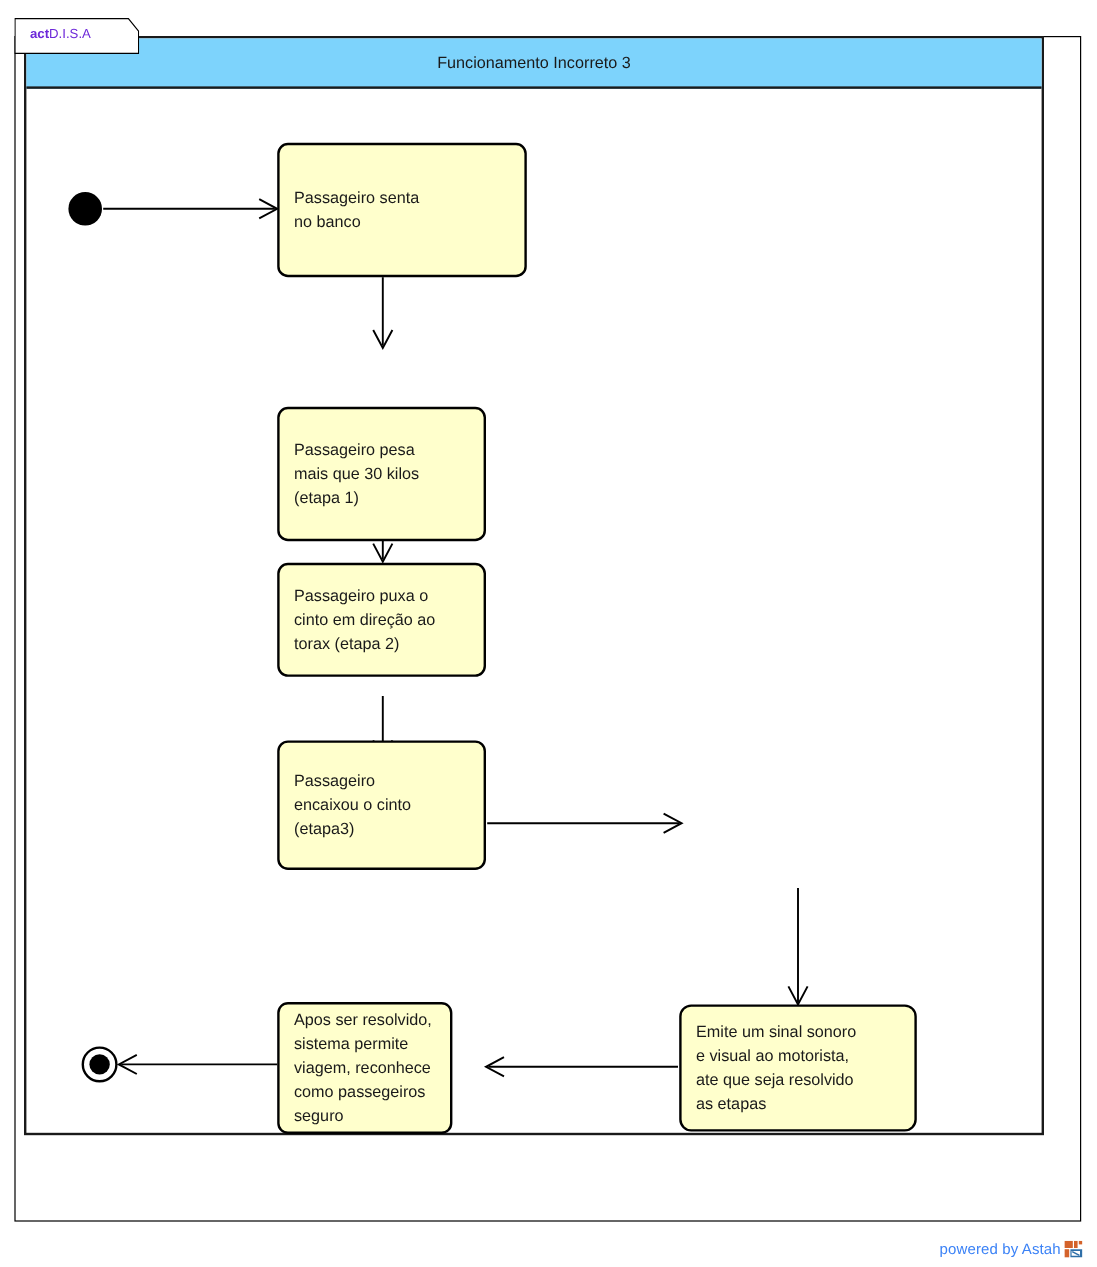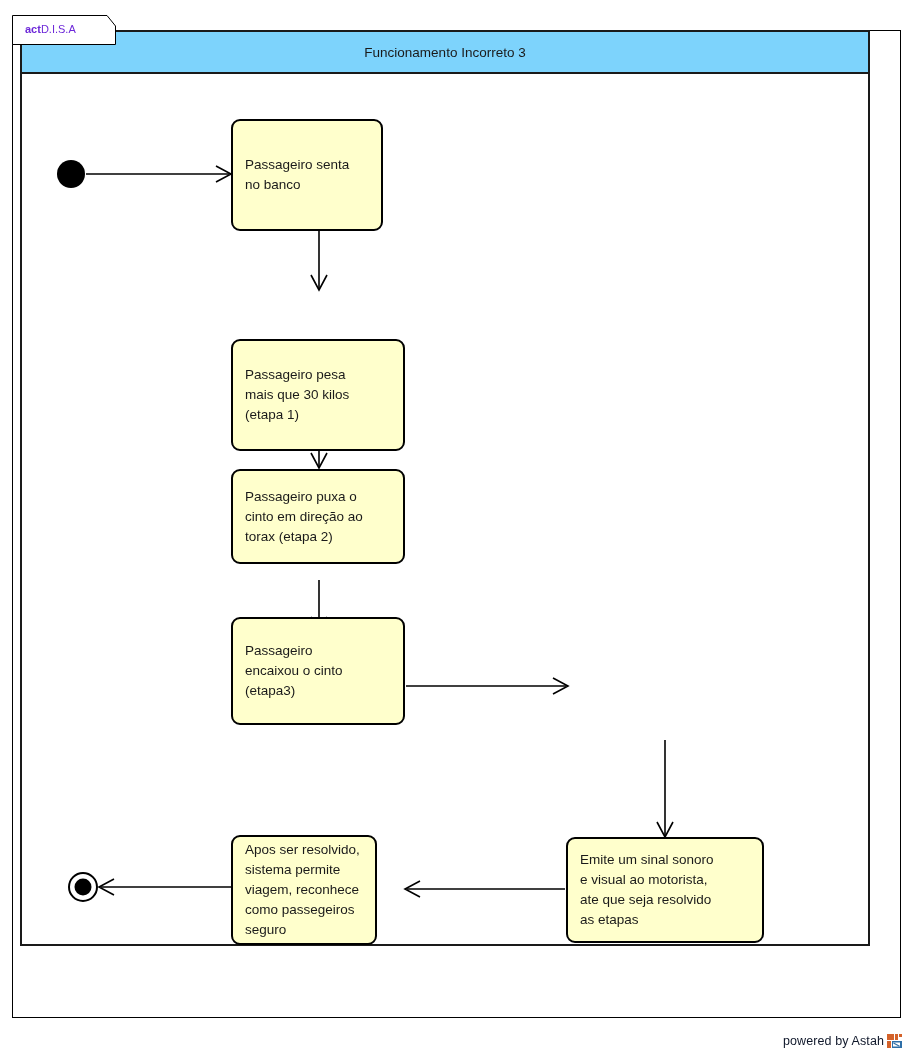--- a/index.html
+++ b/index.html
@@ -166,21 +166,21 @@
     position: absolute;
     right: 12px;
     bottom: 8px;
     display: flex;
     align-items: center;
     gap: 3px;
     z-index: 6;
   }
   .watermark .wm-text {
     font-size: 12.5px;
-    color: #0f172a;
+    color: #3b82f6;
     letter-spacing: 0.1px;
   }
   .watermark .wm-logo {
     width: 15px;
     height: 14px;
     position: relative;
     display: inline-block;
   }
 </style>
 </head>
@@ -241,21 +241,21 @@
     </g>
 
     <g>
       <line x1="231" y1="887" x2="101" y2="887"></line>
       <polyline points="114,879 99,887 114,895"></polyline>
     </g>
   </svg>
 
   <div class="initial-node" style="left:57px; top:160px;"></div>
 
-  <div class="action-node" style="left:231px; top:119px; width:152px; height:112px;">
+  <div class="action-node" style="left:231px; top:119px; width:208px; height:112px;">
     <span class="node-text">Passageiro senta
 no banco</span>
   </div>
 
   <div class="action-node" style="left:231px; top:291px; width:174px; height:112px;margin-top:48px;">
     <span class="node-text">Passageiro pesa
 mais que 30 kilos
 (etapa 1)</span>
   </div>
 
@@ -265,21 +265,21 @@
 torax (etapa 2)</span>
   </div>
 
   <div class="action-node" style="left:231px; top:617px; width:174px; height:108px;">
     <span class="node-text">Passageiro
 encaixou o cinto
 (etapa3)</span>
   </div>
 
 
-  <div class="action-node" style="left:566px; top:837px; width:198px; height:106px;">
+  <div class="action-node" style="left:566px; top:837px; width:198px; height:106px;border-radius:10px;">
     <span class="node-text">Emite um sinal sonoro
 e visual ao motorista,
 ate que seja resolvido
 as etapas</span>
   </div>
 
   <div class="action-node" style="left:231px; top:835px; width:146px; height:110px;">
     <span class="node-text">Apos ser resolvido,
 sistema permite
 viagem, reconhece

